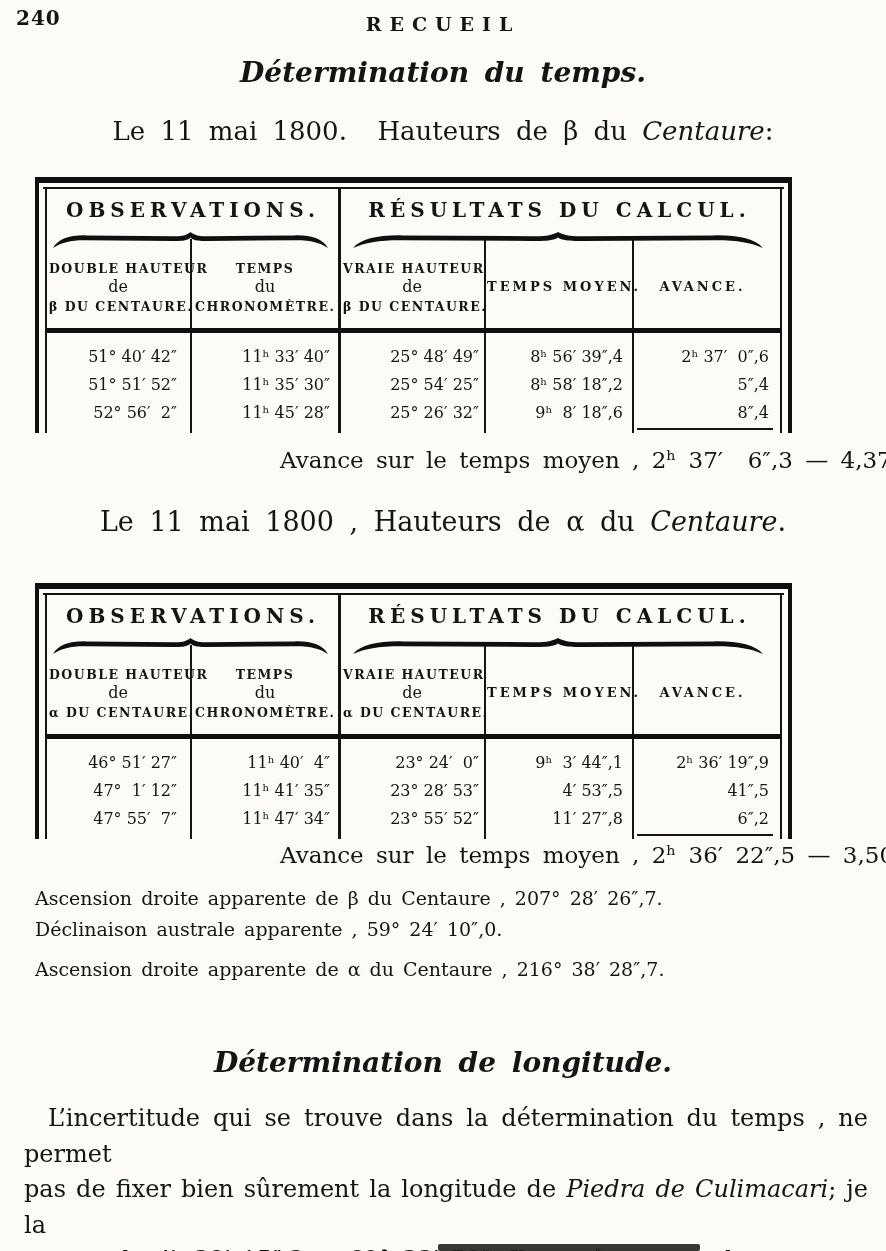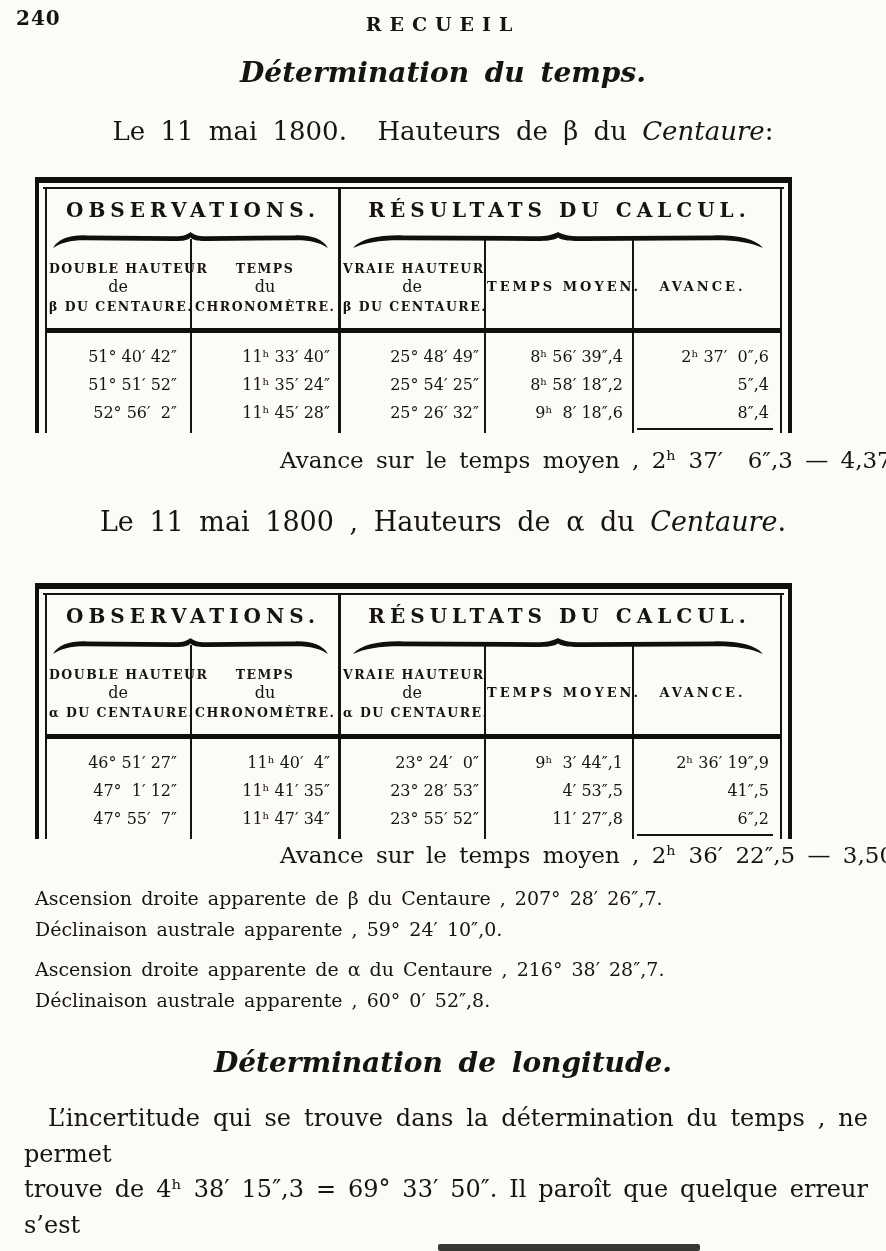--- a/index.html
+++ b/index.html
@@ -141,21 +141,21 @@
 
     <div class="drow r0">
       <div class="cell c0">51° 40′ 42″</div>
       <div class="cell c1">11ʰ 33′ 40″</div>
       <div class="cell c2">25° 48′ 49″</div>
       <div class="cell c3">8ʰ 56′ 39″,4</div>
       <div class="cell c4">2ʰ 37′  0″,6</div>
     </div>
     <div class="drow r1">
       <div class="cell c0">51° 51′ 52″</div>
-      <div class="cell c1">11ʰ 35′ 24″</div>
+      <div class="cell c1">11ʰ 35′ 30″</div>
       <div class="cell c2">25° 54′ 25″</div>
       <div class="cell c3">8ʰ 58′ 18″,2</div>
       <div class="cell c4">5″,4</div>
     </div>
     <div class="drow r2">
       <div class="cell c0">52° 56′  2″</div>
       <div class="cell c1">11ʰ 45′ 28″</div>
       <div class="cell c2">25° 26′ 32″</div>
       <div class="cell c3">9ʰ  8′ 18″,6</div>
       <div class="cell c4">8″,4</div>
@@ -235,25 +235,25 @@
       <div class="cell c4">6″,2</div>
     </div>
     <div class="sumline"></div>
   </div>
 
   <div class="abs avance-note av2">Avance sur le temps moyen , 2ʰ 36′ 22″,5 — 3,509 Δφ.</div>
 
   <div class="abs astro as1">Ascension droite apparente de β du Centaure , 207° 28′ 26″,7.</div>
   <div class="abs astro as2">Déclinaison australe apparente , 59° 24′ 10″,0.</div>
   <div class="abs astro as3">Ascension droite apparente de α du Centaure , 216° 38′ 28″,7.</div>
-  <div class="abs astro as4">Déclinaison australe apparente , 60° 0′ 52″,8.</div>
 
   <div class="abs sect-title sect2">Détermination de longitude.</div>
 
   <div class="para">
     <div class="pl first">L’incertitude qui se trouve dans la détermination du temps , ne permet</div>
+    <div class="pl"><span>pas de fixer bien sûrement la longitude de </span><span class="it">Piedra de Culimacari</span><span>; je la</span></div>
     <div class="pl">trouve de 4ʰ 38′ 15″,3 = 69° 33′ 50″. Il paroît que quelque erreur s’est</div>
 
   </div>
 
   <div class="artifact"></div>
 
 </div>
 
 </body></html>

